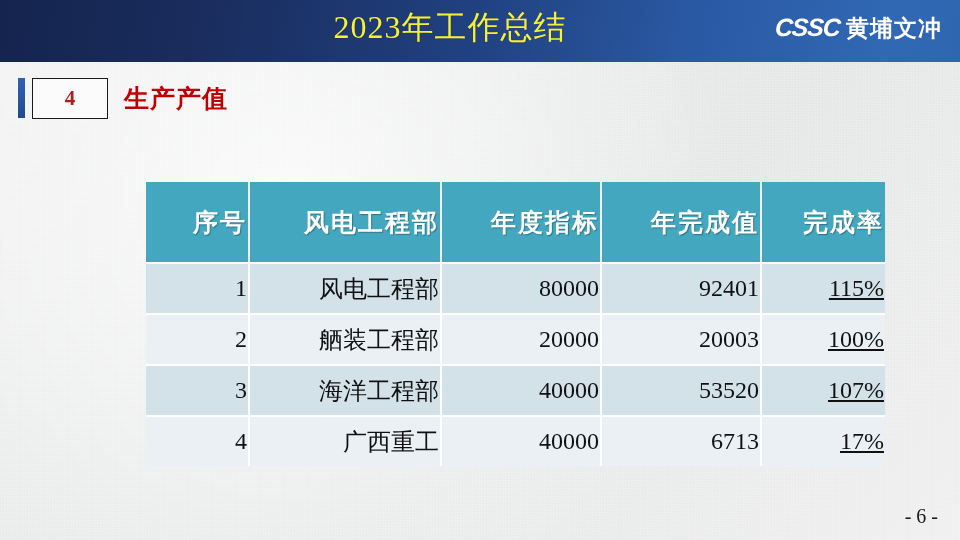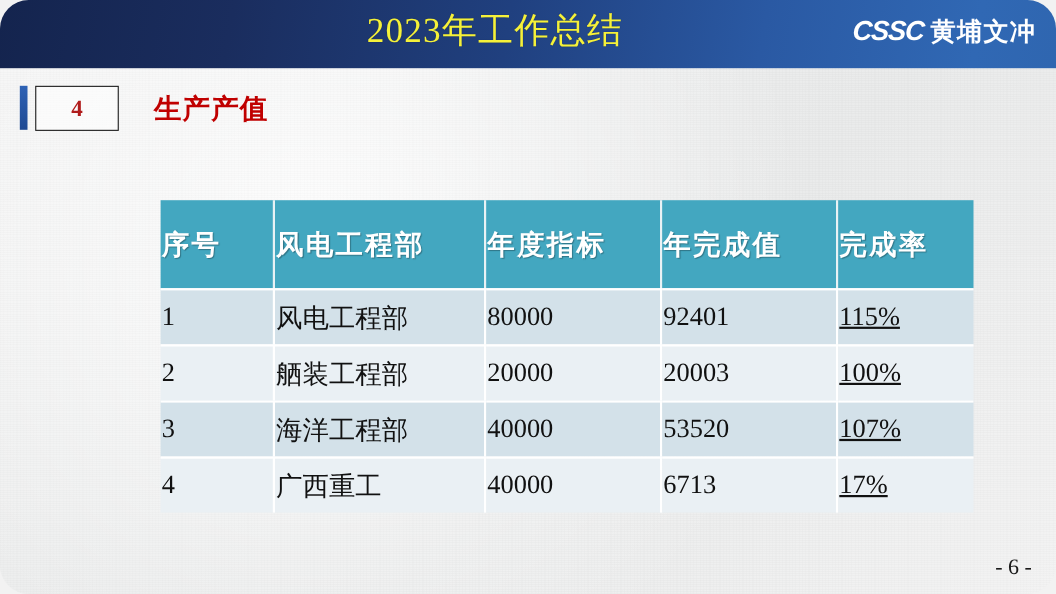--- a/index.html
+++ b/index.html
@@ -15,21 +15,20 @@
   }
 
   #slide {
     position: relative;
     width: 960px;
     height: 540px;
     background:
       radial-gradient(circle at 30% 40%, rgba(255,255,255,0.9) 0%, rgba(255,255,255,0) 60%),
       linear-gradient(135deg, #f4f4f4 0%, #eceded 35%, #e9eaea 60%, #f3f3f3 100%);
     overflow: hidden;
-    border-radius: 26px;
   }
 
   
   #slide::before {
     content: "";
     position: absolute;
     left: 0; top: 0; right: 0; bottom: 0;
     pointer-events: none;
     background-image:
       repeating-linear-gradient(0deg, rgba(0,0,0,0.014) 0px, rgba(0,0,0,0.014) 1px, rgba(255,255,255,0.02) 1px, rgba(255,255,255,0.02) 2px),
@@ -117,21 +116,21 @@
     justify-content: center;
     box-sizing: border-box;
   }
   #section-number {
     font-family: "Liberation Serif", serif;
     font-size: 21px;
     font-weight: bold;
     color: #b01c1c;
   }
   #section-label {
-    margin-left: 32px;
+    margin-left: 16px;
     font-family: "Liberation Sans", sans-serif;
     font-size: 25px;
     font-weight: bold;
     color: #c00000;
     letter-spacing: 1px;
   }
 
   
   #production-table-wrap {
     position: absolute;
@@ -141,21 +140,21 @@
     z-index: 3;
   }
   table#production-table {
     width: 100%;
     border-collapse: separate;
     border-spacing: 0;
     table-layout: fixed;
   }
   table#production-table th,
   table#production-table td {
-    text-align: left;
+    text-align: right;
     vertical-align: middle;
     box-sizing: border-box;
   }
   table#production-table thead th {
     height: 80px;
     background: #43a7c0;
     color: #ffffff;
     font-family: "Liberation Serif", serif;
     font-size: 25px;
     font-weight: bold;

